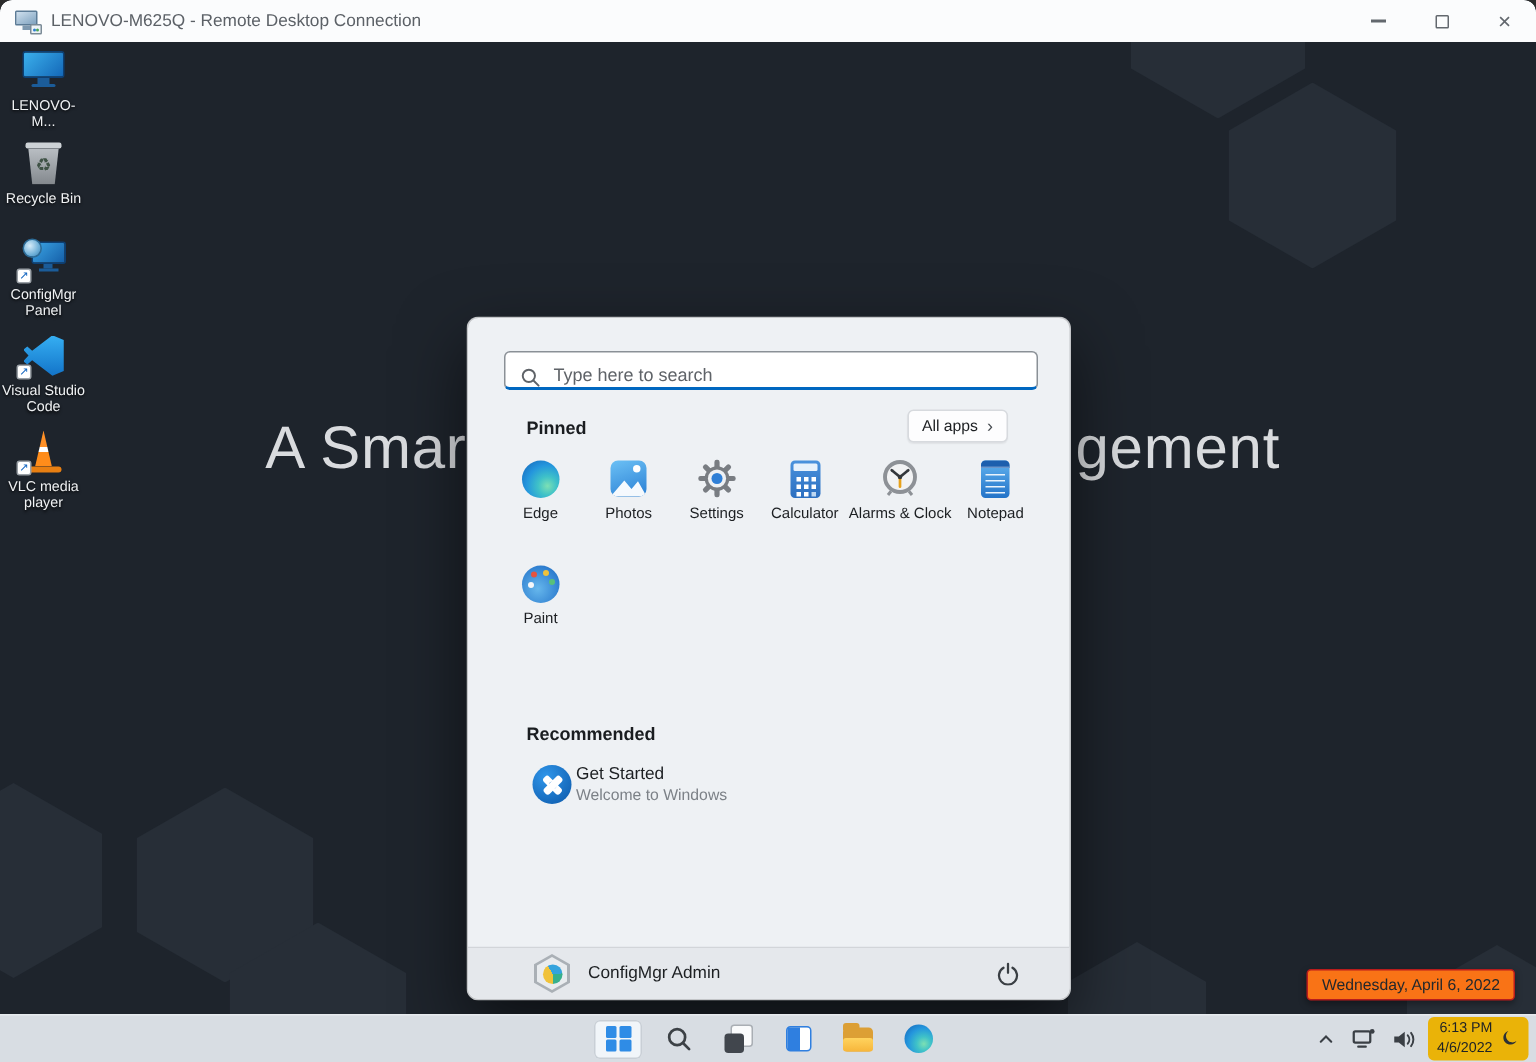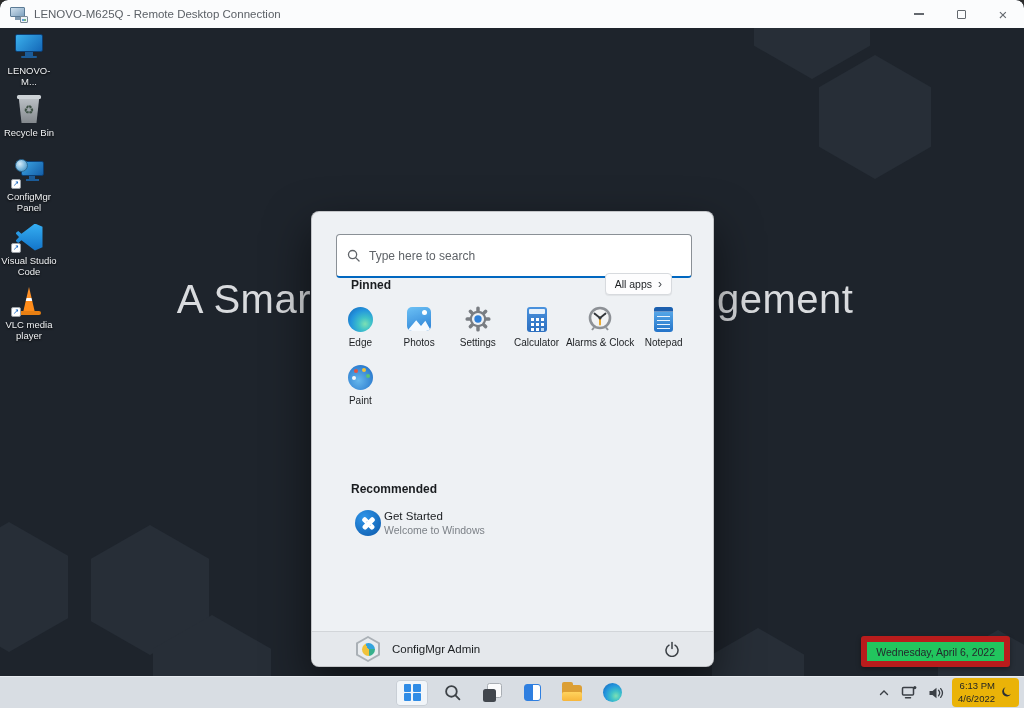--- a/index.html
+++ b/index.html
@@ -46,30 +46,30 @@
   .ic-cm .cstand{position:absolute;top:17px;right:9px;width:6px;height:3px;background:#1b5c99;}
   .ic-cm .cbase{position:absolute;top:20px;right:5px;width:13px;height:2px;background:#1b5c99;}
   .ic-cm .globe{position:absolute;top:0;left:1px;width:13px;height:13px;border-radius:50%;background:radial-gradient(circle at 35% 35%,#d6ecf9,#6fb0d8 60%,#3a7fae);border:1px solid #2d6b96;}
   .ic-vsc{width:27px;height:27px;background:linear-gradient(#35aef2,#1273c8);clip-path:polygon(72% 0,100% 12%,100% 88%,72% 100%,22% 62%,10% 72%,0 64%,13% 50%,0 36%,10% 28%,22% 38%);}
   .ic-vlc{position:relative;width:28px;height:28px;}
   .ic-vlc .cone{position:absolute;top:0;left:4px;width:20px;height:24px;clip-path:polygon(50% 0,78% 100%,22% 100%);background:linear-gradient(#ff9026 0 45%,#ffffff 45% 60%,#ff8c1a 60%);}
   .ic-vlc .cbase2{position:absolute;bottom:0;left:2px;width:24px;height:4px;border-radius:2px;background:#e87f12;}
 
   
   .startmenu{position:absolute;left:311px;top:211px;width:403px;height:456px;background:#eef1f4;border:1px solid rgba(0,0,0,.18);border-radius:8px;box-shadow:0 18px 45px rgba(0,0,0,.55);z-index:40;}
-  .search-wrap{position:absolute;left:24px;right:21px;top:22px;height:44px;background:#fff;border:1px solid #8a9096;border-bottom:2px solid #0067c0;border-radius:4px;display:flex;align-items:center;}
+  .search-wrap{position:absolute;left:24px;right:21px;top:22px;height:26px;background:#fff;border:1px solid #8a9096;border-bottom:2px solid #0067c0;border-radius:4px;display:flex;align-items:flex-end;}
   .search-wrap svg{margin:0 7px 0 10px;flex:0 0 auto;}
   .search-input{border:none;outline:none;background:transparent;flex:1;font-size:12px;color:#1c1f22;font-family:"Liberation Sans",sans-serif;}
   .search-input::placeholder{color:#5f6368;}
   .sec-head{position:absolute;font-size:12px;font-weight:bold;color:#1a1d20;}
   .head-pinned{top:66px;left:39px;}
   .head-rec{top:270px;left:39px;}
   .allapps{position:absolute;top:61px;right:41px;display:flex;align-items:center;gap:6px;background:#fdfdfe;border:1px solid #d7dade;border-radius:4px;padding:4px 9px;font-size:10.5px;color:#1c1f22;box-shadow:0 1px 1px rgba(0,0,0,.06);cursor:pointer;}
   .allapps .chev{font-size:12px;color:#454a4f;line-height:1;}
-  .pingrid{position:absolute;top:92px;left:19px;right:20px;display:grid;grid-template-columns:repeat(6,1fr);grid-auto-rows:54px;row-gap:4px;}
+  .pingrid{position:absolute;top:92px;left:19px;right:20px;display:grid;grid-template-columns:repeat(6,1fr);grid-auto-rows:54px;row-gap:16px;}
   .tile{display:flex;flex-direction:column;align-items:center;padding-top:2px;border-radius:4px;cursor:pointer;}
   .tile .lbl{font-size:10px;margin-top:5px;color:#1c1f22;white-space:nowrap;}
   .icbox{width:26px;height:26px;display:flex;align-items:center;justify-content:center;position:relative;}
 
   .ic-edge{width:25px;height:25px;border-radius:50%;background:radial-gradient(circle at 68% 68%,#7de0b4 0%,#3fc2c8 26%,#2496dd 58%,#1360b4 100%);}
   .ic-edge.small{width:19px;height:19px;}
   .ic-photos{width:24px;height:24px;border-radius:5px;background:linear-gradient(160deg,#6cc1f5,#2a7fd4);position:relative;overflow:hidden;}
   .ic-photos::before{content:"";position:absolute;left:0;right:0;bottom:0;height:13px;background:rgba(255,255,255,.95);clip-path:polygon(0 100%,38% 18%,58% 62%,76% 22%,100% 100%);}
   .ic-photos::after{content:"";position:absolute;top:3px;right:4px;width:5px;height:5px;border-radius:50%;background:#fff;}
   .ic-calc{width:20px;height:25px;border-radius:3px;background:linear-gradient(#4a92dd,#2c6fc0);position:relative;}
@@ -112,21 +112,21 @@
   .winlogo i{background:#2f8ce6;border-radius:1px;}
   .tv{position:relative;width:19px;height:19px;}
   .tv::before{content:"";position:absolute;right:0;top:0;width:13px;height:13px;background:#fafbfc;border:1px solid #a9aeb4;border-radius:2.5px;}
   .tv::after{content:"";position:absolute;left:0;bottom:0;width:13px;height:13px;background:#41464d;border-radius:2.5px;}
   .wd{width:17px;height:17px;border-radius:3px;border:1.5px solid #2f7fe0;background:linear-gradient(90deg,#2f7fe0 0 55%,#ffffff 55%);}
   .tray{position:absolute;right:5px;top:0;bottom:0;display:flex;align-items:center;gap:5px;}
   .traybtn{height:26px;display:flex;align-items:center;justify-content:center;padding:0 3px;border-radius:4px;cursor:pointer;}
   .clockbox{display:flex;align-items:center;gap:5px;background:#eab308;border-radius:4px;padding:2px 6px;cursor:pointer;}
   .clocktext{font-size:9.5px;color:#1e2226;text-align:right;line-height:1.3;}
 
-  .tooltip{position:absolute;right:14px;bottom:41px;background:#22c55e;border:6px solid #b91c1c;border-radius:3px;padding:3.5px 9px;font-size:10.5px;color:#24282c;z-index:70;box-shadow:0 2px 5px rgba(0,0,0,.35);white-space:nowrap;}
+  .tooltip{position:absolute;right:14px;bottom:41px;background:#f97316;border:1px solid #b91c1c;border-radius:3px;padding:3.5px 9px;font-size:10.5px;color:#24282c;z-index:70;box-shadow:0 2px 5px rgba(0,0,0,.35);white-space:nowrap;}
 </style>
 </head>
 <body>
 
 <div class="screen">
 
   <div class="titlebar">
     <span class="rdp-ico">
       <span class="scr"></span>
         <span class="stand"></span>

